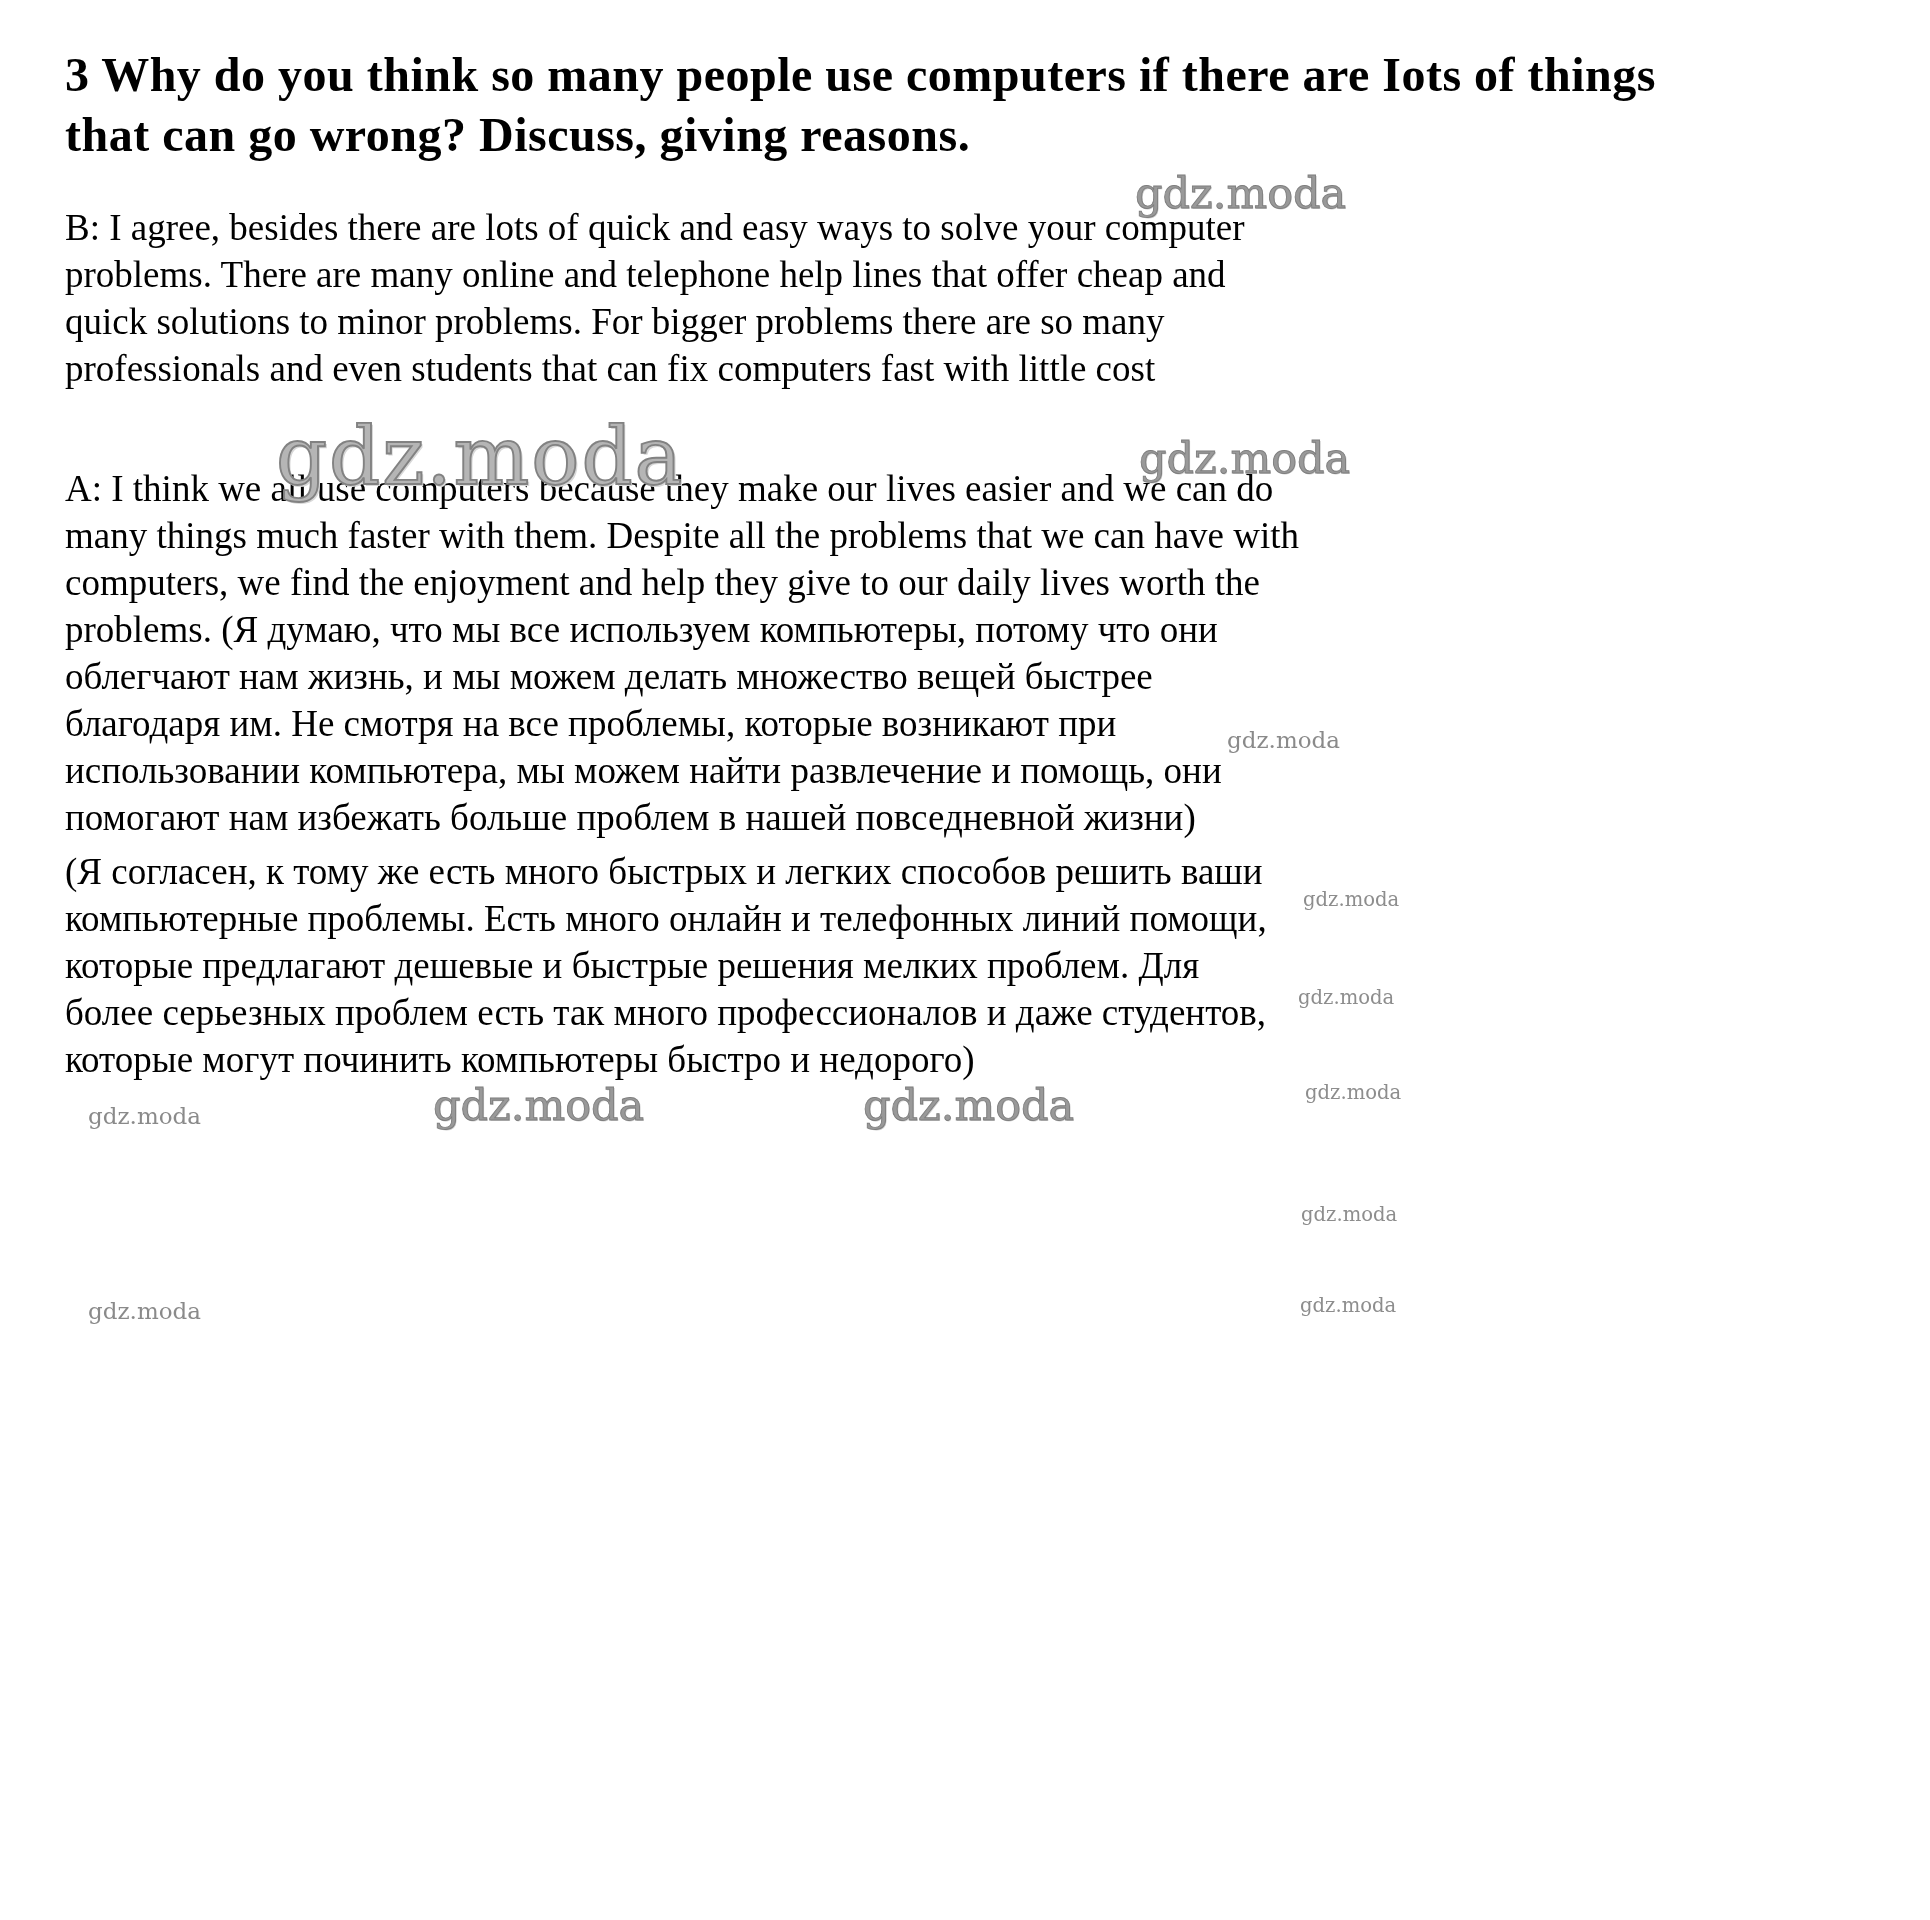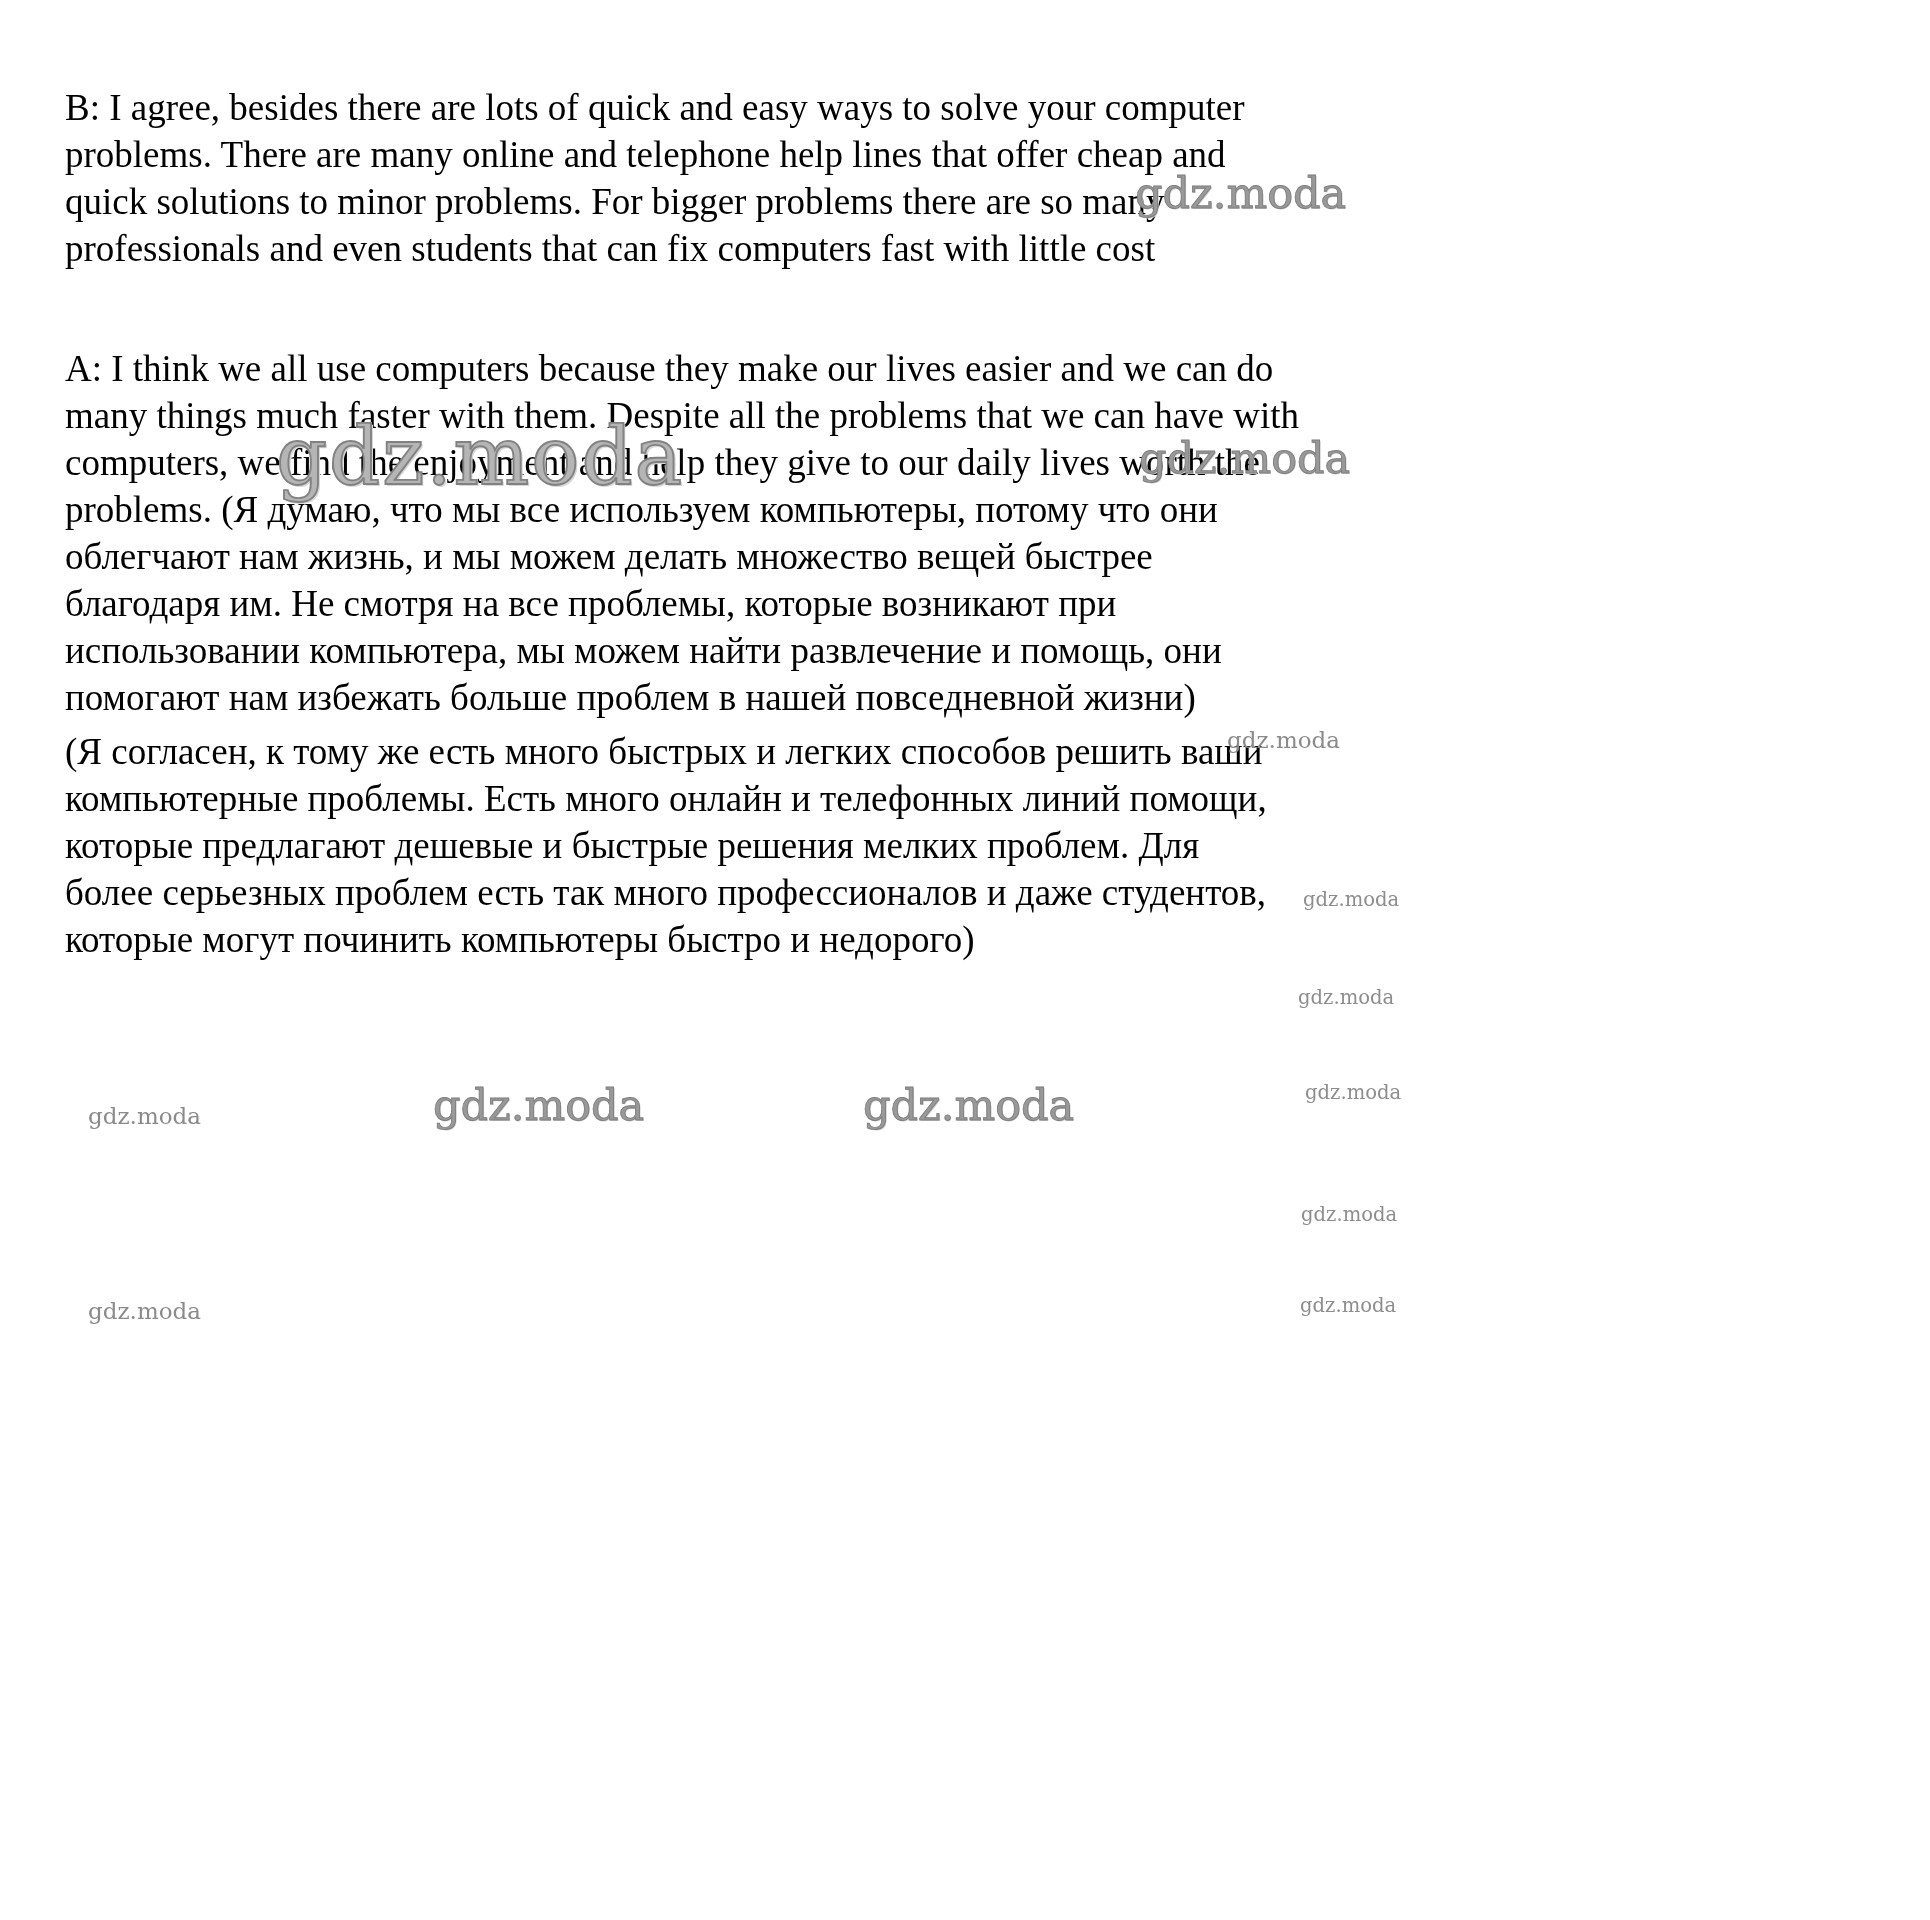--- a/index.html
+++ b/index.html
@@ -74,20 +74,22 @@
   .wm10 { left: 863px;  top: 1080px; }
   .wm11 { left: 1301px; top: 1203px; }
   .wm12 { left: 88px;   top: 1298px; }
   .wm13 { left: 1300px; top: 1294px; }
 </style>
 </head>
 <body>
 
 <div class="page">
 
+  <h1 class="heading heading-en">3 Why do you think so many people use computers if there are Iots of things
+that can go wrong? Discuss, giving reasons.</h1>
 
 
   <p class="body-text para-b-en">B: I agree, besides there are lots of quick and easy ways to solve your computer
 problems. There are many online and telephone help lines that offer cheap and
 quick solutions to minor problems. For bigger problems there are so many
 professionals and even students that can fix computers fast with little cost</p>
 
   <p class="body-text para-a">A: I think we all use computers because they make our lives easier and we can do
 many things much faster with them. Despite all the problems that we can have with
 computers, we find the enjoyment and help they give to our daily lives worth the

